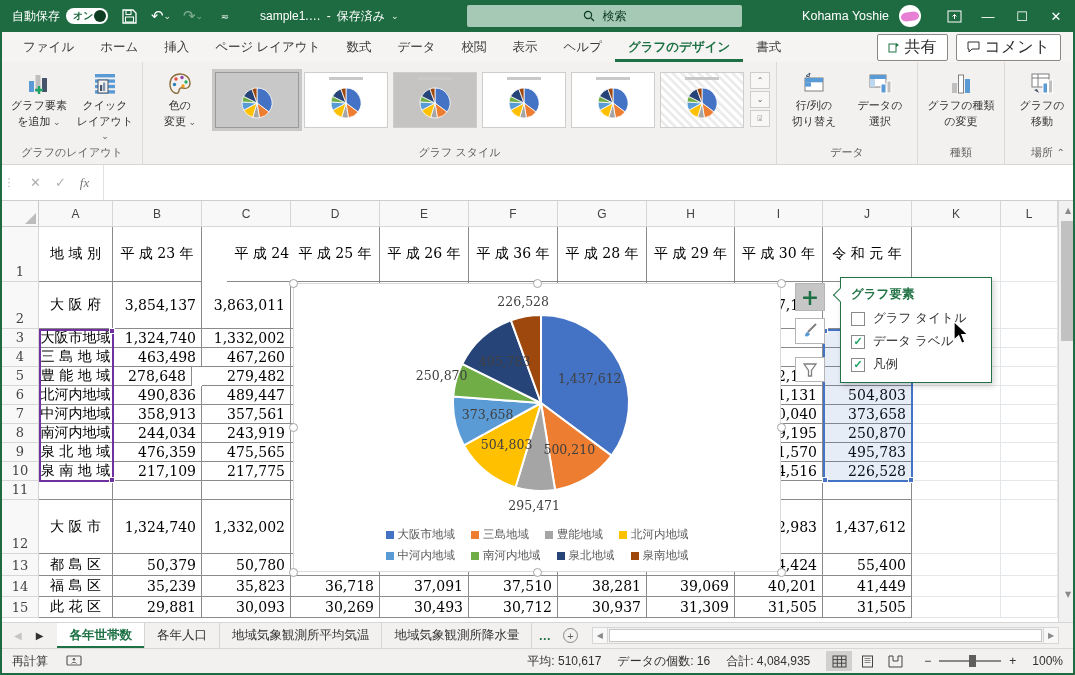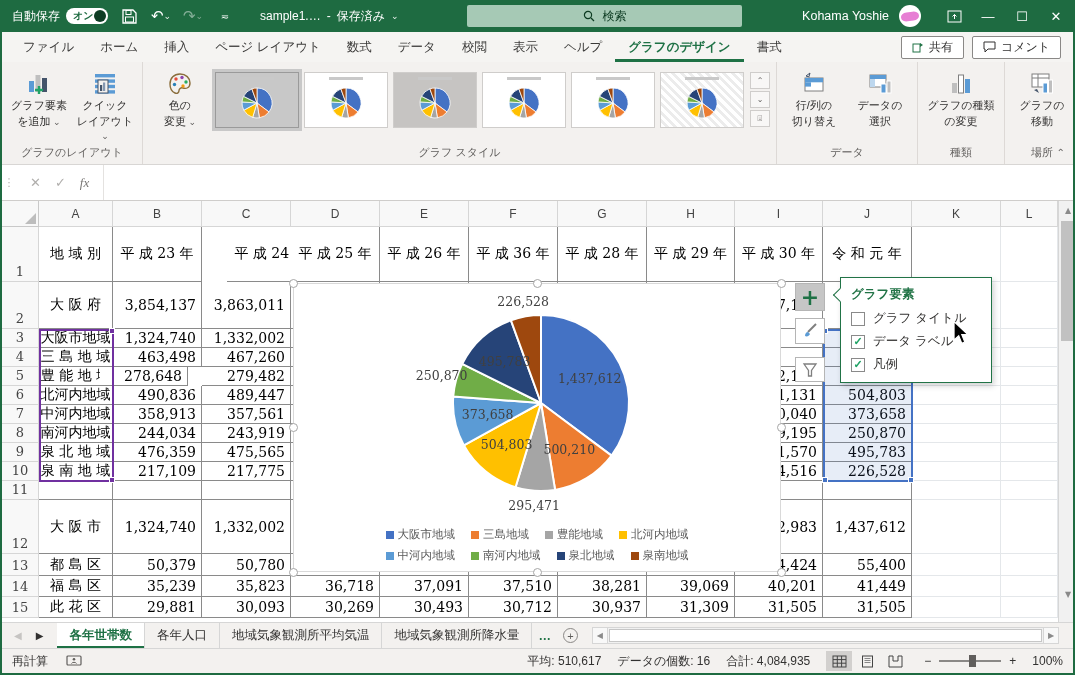--- a/index.html
+++ b/index.html
@@ -21,24 +21,24 @@
   .qat-sep { font-size:9px; opacity:.9; }
   .doc-title { margin-left:14px; display:flex; gap:6px; align-items:center; white-space:nowrap; }
   .searchbox { position:absolute; left:465px; top:5px; width:275px; height:22px; background:#a6c9b5; border-radius:2px; display:flex; align-items:center; justify-content:center; gap:8px; color:#0d3b22; font-size:12px; }
   .tb-right { margin-left:auto; display:flex; align-items:center; height:100%; }
   .username { font-size:12.5px; margin-right:10px; }
   .avatar { width:22px; height:22px; border-radius:50%; background:#fff; position:relative; overflow:hidden; margin-right:16px; }
   .avatar::after { content:""; position:absolute; left:2px; top:7px; width:18px; height:9px; background:#e77fd4; border-radius:6px/4px; transform:rotate(-8deg); }
   .winbtn { width:34px; height:32px; display:flex; align-items:center; justify-content:center; font-size:13px; color:#fff; }
   
   .tabrow { height:30px; background:#f5f4f2; display:flex; align-items:center; padding-left:8px; font-size:12.5px; color:#3b3a39; }
-  .rtab { padding:0 13px; height:100%; display:flex; align-items:center; cursor:default; white-space:nowrap; }
+  .rtab { padding:0 13px; height:100%; display:flex; align-items:center; cursor:default; white-space:nowrap;font-family:Liberation Serif, serif; }
   .rtab.active { color:#1e7145; font-weight:bold; box-shadow:inset 0 -3px 0 #1e7145; }
   .tabrow-right { margin-left:auto; display:flex; gap:8px; padding-right:12px; }
-  .pillbtn { border:1px solid #8a8886; background:#fff; font-size:12px; padding:2px 10px; display:flex; align-items:center; gap:5px; border-radius:2px; color:#323130; }
+  .pillbtn { border:1px solid #8a8886; background:#fff; font-size:16px; padding:2px 10px; display:flex; align-items:center; gap:5px; border-radius:2px; color:#323130; }
   
   .ribbon { height:103px; background:#f3f1ef; border-bottom:1px solid #d8d6d4; display:flex; position:relative; }
   .rgroup { display:flex; flex-direction:column; padding:4px 6px 0 6px; border-right:1px solid #ddd9d6; }
   .rgroup .content { flex:1; display:flex; align-items:flex-start; gap:4px; }
   .rgroup .glabel { text-align:center; font-size:11px; color:#605e5c; padding:3px 0 4px; }
   .bigbtn { width:62px; display:flex; flex-direction:column; align-items:center; font-size:11px; color:#323130; padding-top:5px; gap:2px; }
   .bigbtn .txt { text-align:center; line-height:1.25; }
   .drop::after { content:" ⌄"; font-size:9px; color:#605e5c; }
   .gallery { display:flex; gap:5px; align-items:center; padding-top:6px; }
   .thumb { width:84px; height:56px; background:#fff; border:1px solid #cfcdcb; position:relative; display:flex; align-items:center; justify-content:center; }
@@ -462,21 +462,21 @@
       <div class="cell txt tbl" style="left: 378px; top: 147px; width: 89px; height: 19px;"></div>
       <div class="cell txt tbl" style="left: 467px; top: 147px; width: 89px; height: 19px;"></div>
       <div class="cell txt tbl" style="left: 556px; top: 147px; width: 89px; height: 19px;"></div>
       <div class="cell txt tbl" style="left: 645px; top: 147px; width: 88px; height: 19px;"></div>
       <div class="cell txt tbl" style="left: 733px; top: 147px; width: 88px; height: 19px;"></div>
       <div class="cell txt tbl" style="left: 821px; top: 147px; width: 89px; height: 19px;"></div>
       <div class="cell txt" style="left: 910px; top: 147px; width: 89px; height: 19px;"></div>
       <div class="cell txt" style="left: 999px; top: 147px; width: 57px; height: 19px;"></div>
       <div class="hd rownum" style="left: 0px; top: 166px; width: 37px; height: 19px;">5</div>
       <div class="cell txt tbl" style="left: 37px; top: 166px; width: 74px; height: 19px;">豊 能 地 域</div>
-      <div class="cell num tbl" style="left: 98px; top: 166px; width: 88px; height: 19px;">278,648</div>
+      <div class="cell num tbl" style="left: 111px; top: 166px; width: 79px; height: 19px;">278,648</div>
       <div class="cell num tbl" style="left: 200px; top: 166px; width: 89px; height: 19px;">279,482</div>
       <div class="cell txt tbl" style="left: 289px; top: 166px; width: 89px; height: 19px;"></div>
       <div class="cell txt tbl" style="left: 378px; top: 166px; width: 89px; height: 19px;"></div>
       <div class="cell txt tbl" style="left: 467px; top: 166px; width: 89px; height: 19px;"></div>
       <div class="cell txt tbl" style="left: 556px; top: 166px; width: 89px; height: 19px;"></div>
       <div class="cell txt tbl" style="left: 645px; top: 166px; width: 88px; height: 19px;"></div>
       <div class="cell num tbl" style="left: 733px; top: 166px; width: 88px; height: 19px;">2,112</div>
       <div class="cell num tbl" style="left: 821px; top: 166px; width: 89px; height: 19px;">295,471</div>
       <div class="cell txt" style="left: 910px; top: 166px; width: 89px; height: 19px;"></div>
       <div class="cell txt" style="left: 999px; top: 166px; width: 57px; height: 19px;"></div>

